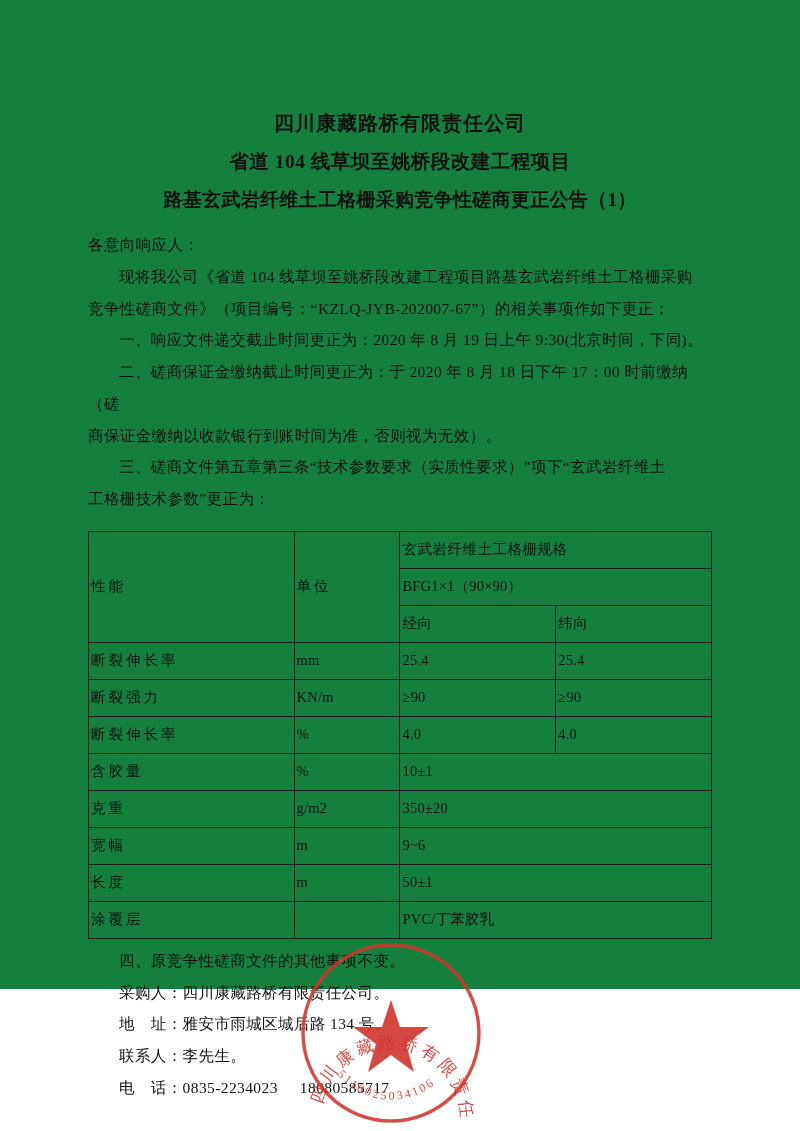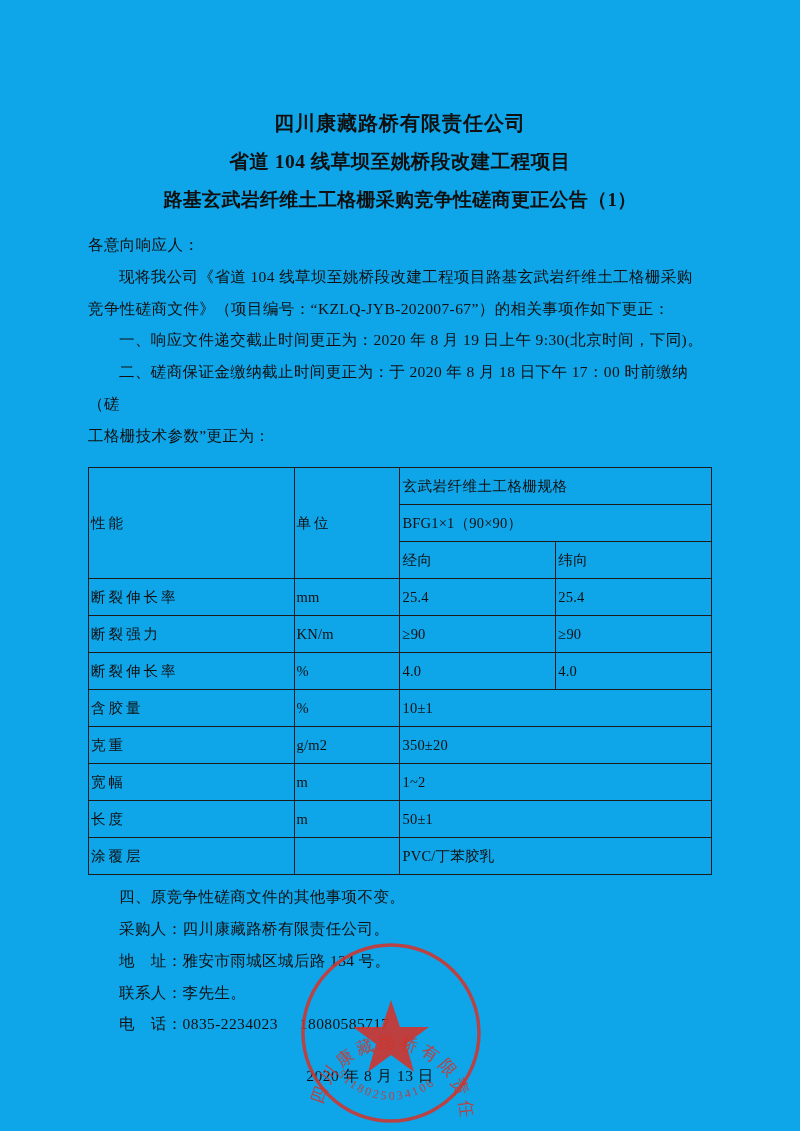--- a/index.html
+++ b/index.html
@@ -11,22 +11,22 @@
     width: 800px;
     height: 1131px;
     font-family: "Liberation Serif", "DejaVu Serif", serif;
     color: #101010;
     position: relative;
     overflow: hidden;
   }
   .page {
     position: relative;
     width: 800px;
-    height: 1131px;
-    background: #0ea5e9;
+    height: 989px;
+    background: #15803d;
     box-sizing: border-box;
     padding: 0 88px;
   }
   .titles {
     padding-top: 104px;
     text-align: center;
   }
   .title-main {
     font-size: 20px;
     font-weight: bold;
@@ -120,20 +120,22 @@
     <div class="title-sub">省道 104 线草坝至姚桥段改建工程项目</div>
     <div class="title-third">路基玄武岩纤维土工格栅采购竞争性磋商更正公告（1）</div>
   </div>
 
   <div class="body-text">
     <p class="para">各意向响应人：</p>
     <p class="para indent">现将我公司《省道 104 线草坝至姚桥段改建工程项目路基玄武岩纤维土工格栅采购</p>
     <p class="para">竞争性磋商文件》（项目编号：“KZLQ-JYB-202007-67”）的相关事项作如下更正：</p>
     <p class="para indent">一、响应文件递交截止时间更正为：2020 年 8 月 19 日上午 9:30(北京时间，下同)。</p>
     <p class="para indent">二、磋商保证金缴纳截止时间更正为：于 2020 年 8 月 18 日下午 17：00 时前缴纳（磋</p>
+    <p class="para">商保证金缴纳以收款银行到账时间为准，否则视为无效）。</p>
+    <p class="para indent">三、磋商文件第五章第三条“技术参数要求（实质性要求）”项下“玄武岩纤维土</p>
     <p class="para">工格栅技术参数”更正为：</p>
   </div>
 
   <div class="tbl-wrap">
     <table class="spec">
       <colgroup>
         <col style="width:33%">
         <col style="width:17%">
         <col style="width:25%">
         <col style="width:25%">
@@ -176,21 +178,21 @@
           <td colspan="2" class="num">10±1</td>
         </tr>
         <tr>
           <td class="prop">克重</td>
           <td class="num">g/m2</td>
           <td colspan="2" class="num">350±20</td>
         </tr>
         <tr>
           <td class="prop">宽幅</td>
           <td class="num">m</td>
-          <td colspan="2" class="num">1~2</td>
+          <td colspan="2" class="num">9~6</td>
         </tr>
         <tr>
           <td class="prop">长度</td>
           <td class="num">m</td>
           <td colspan="2" class="num">50±1</td>
         </tr>
         <tr>
           <td class="prop">涂覆层</td>
           <td class="num"></td>
           <td colspan="2" class="num">PVC/丁苯胶乳</td>

